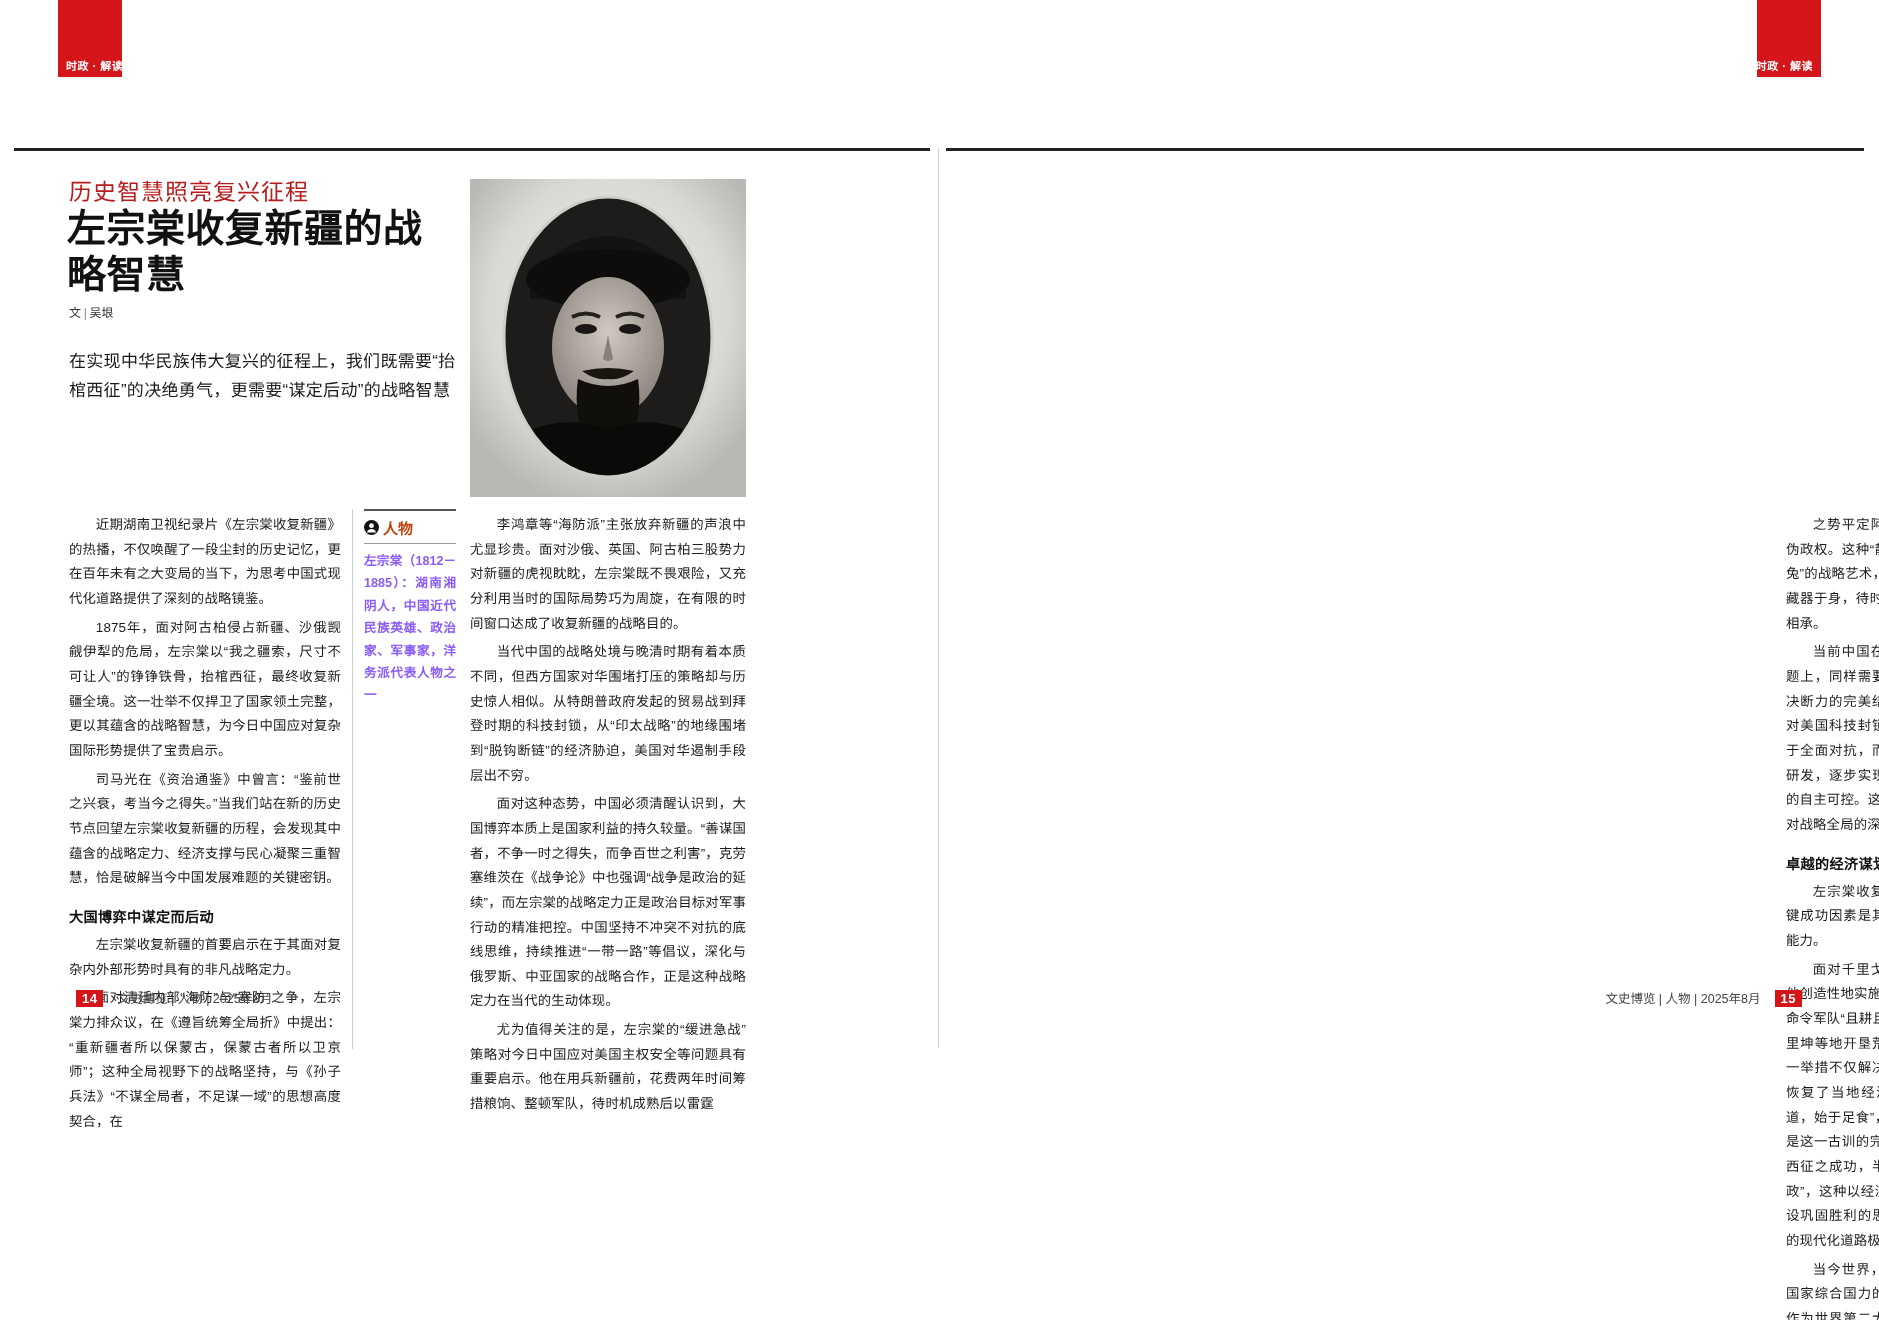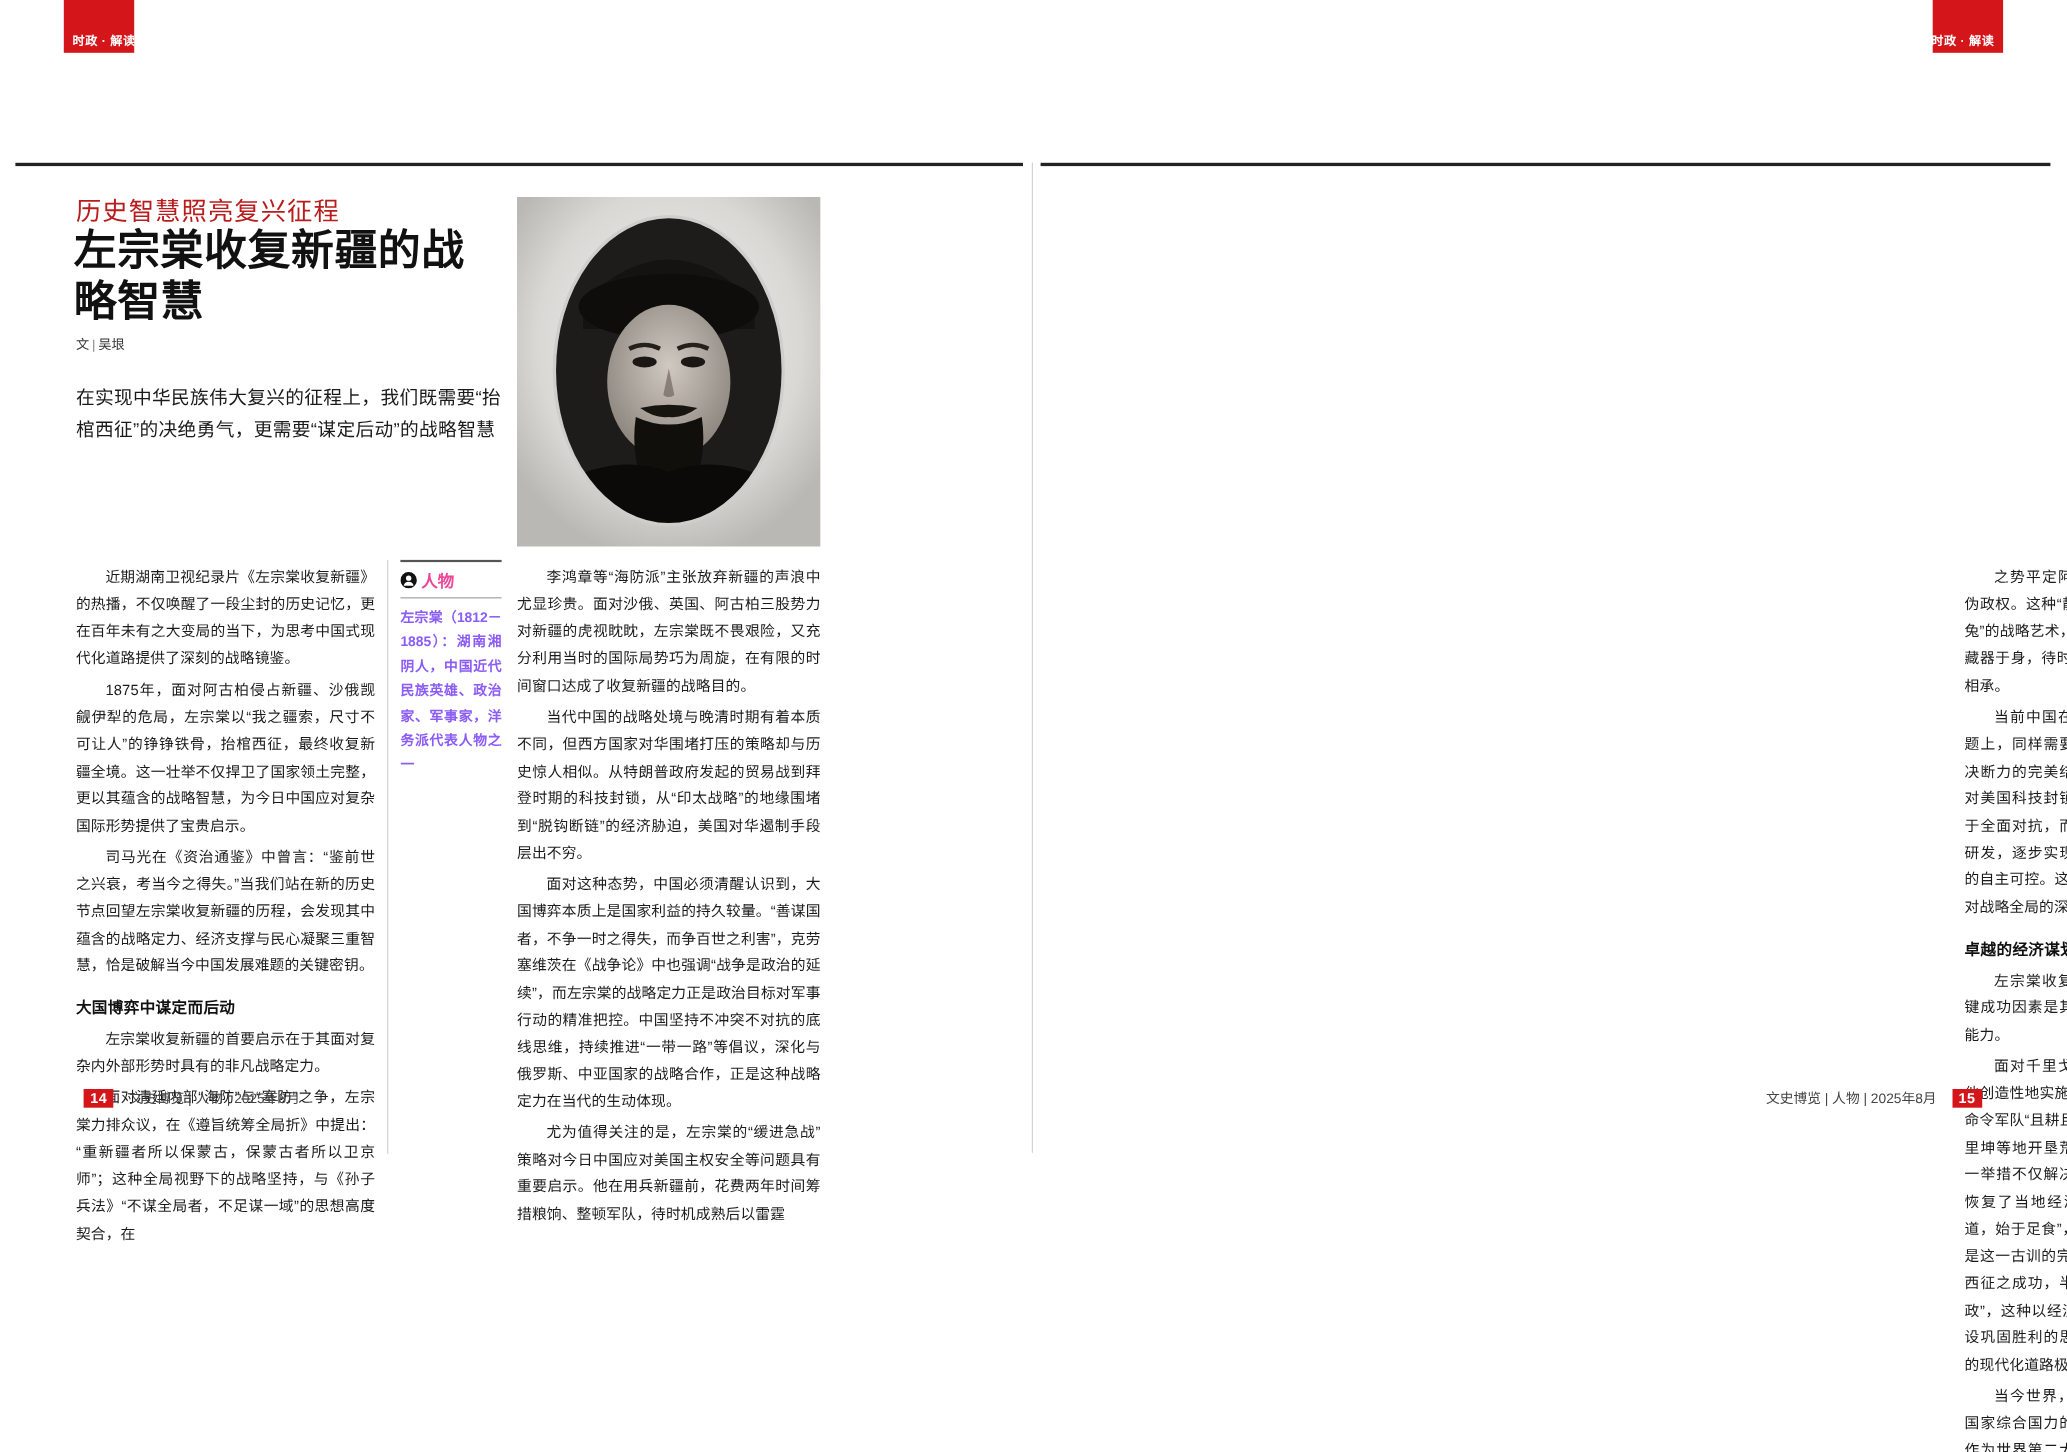--- a/index.html
+++ b/index.html
@@ -16,21 +16,21 @@
   .spread {
     position: absolute;
     inset: 0;
     background: #fff;
   }
   
   .tab {
     position: absolute;
     top: 0;
     width: 64px;
-    height: 48px;
+    height: 77px;
     background: #d4161a;
   }
   .tab.left  { left: 58px; }
   .tab.right { right: 58px; }
   .tab-label {
     position: absolute;
     bottom: 4px;
     white-space: nowrap;
     font-size: 11px;
     font-weight: bold;
@@ -153,21 +153,21 @@
   .factbox .fb-top {
     border-top: 2.5px solid #555;
     padding-top: 6px;
   }
   .fb-head {
     display: flex;
     align-items: center;
     gap: 4px;
     font-size: 15px;
     font-weight: bold;
-    color: #ec4899;
+    color: #c2410c;
     padding-bottom: 5px;
   }
   .fb-icon { width: 15px; height: 15px; display:block; }
   .fb-rule { border-top: 1px solid #9a9a9a; }
   .fb-body {
     padding-top: 6px;
     font-size: 12.6px;
     line-height: 1.78;
     font-weight: bold;
     color: #8b5cf6;

